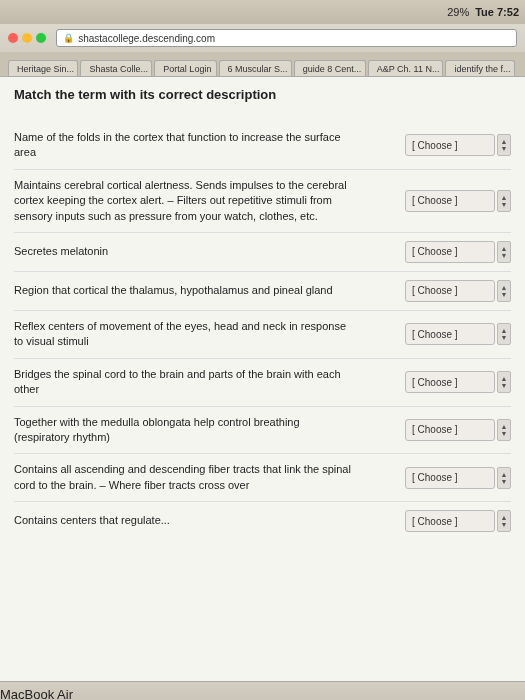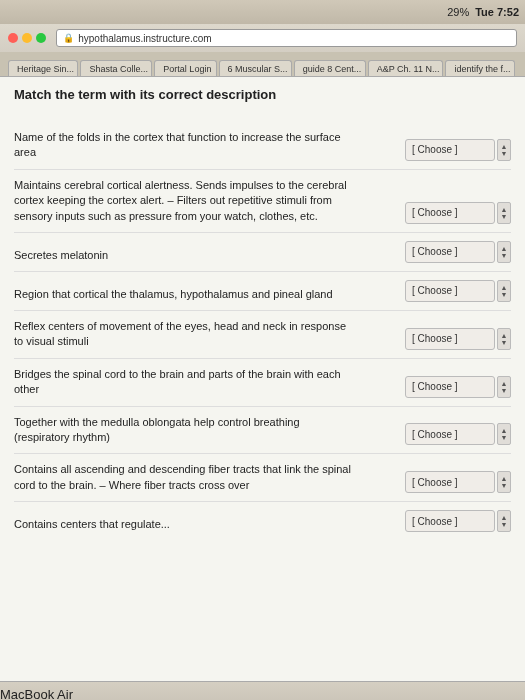--- a/index.html
+++ b/index.html
@@ -103,21 +103,21 @@
 
     .page-title {
       font-size: 13px;
       font-weight: 600;
       color: #222;
       margin-bottom: 20px;
     }
 
     .quiz-row {
       display: flex;
-      align-items: flex-end;
+      align-items: center;
       border-bottom: 1px solid #ddd;
       padding: 8px 0;
       gap: 8px;
     }
     .quiz-row:last-child {
       border-bottom: none;
     }
 
     .question-text {
       flex: 1;
@@ -191,21 +191,21 @@
 
 <div class="browser-chrome">
   <div class="browser-toolbar">
     <div class="traffic-lights">
       <div class="traffic-light tl-red"></div>
       <div class="traffic-light tl-yellow"></div>
       <div class="traffic-light tl-green"></div>
     </div>
     <div class="url-bar">
       <span class="lock-icon">🔒</span>
-      <span class="url-text">hypothalamus.instructure.com</span>
+      <span class="url-text">shastacollege.descending.com</span>
     </div>
   </div>
   <div class="browser-tabs">
 
   <div class="tab-item">Heritage Sin...</div>
       <div class="tab-item">Shasta Colle...</div>
       <div class="tab-item">Portal Login</div>
       <div class="tab-item">6 Muscular S...</div>
       <div class="tab-item">guide 8 Cent...</div>
       <div class="tab-item">A&amp;P Ch. 11 N...</div>

